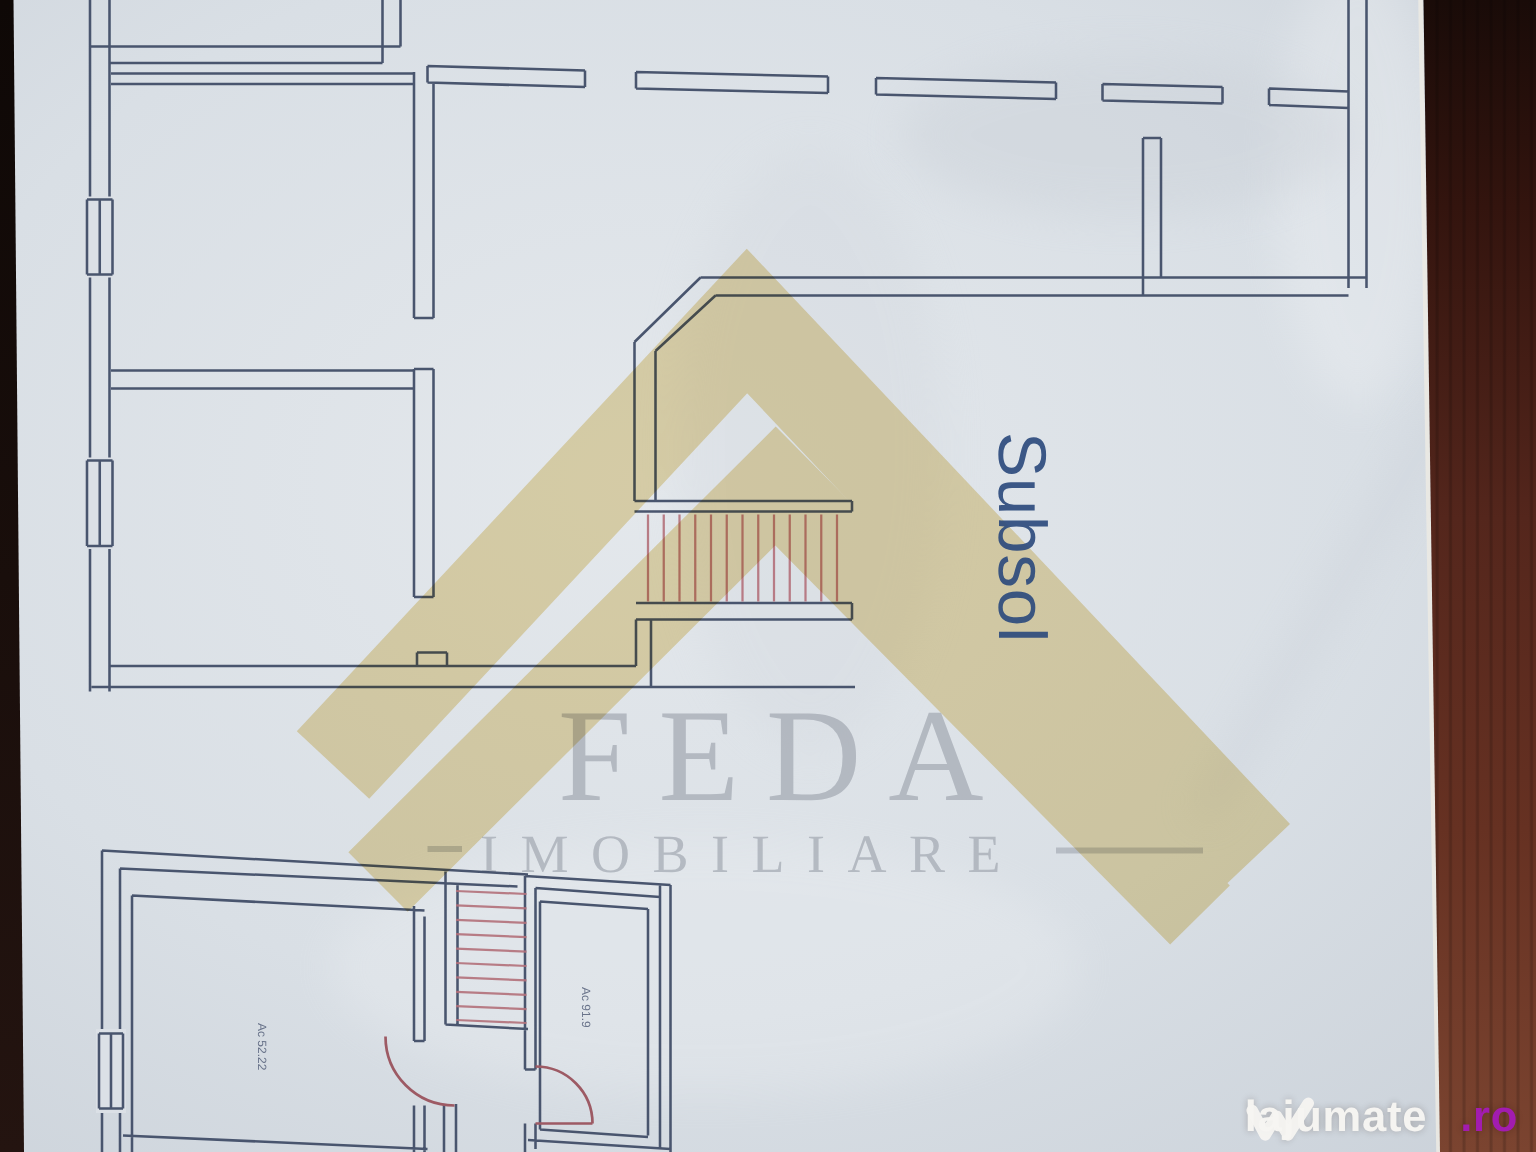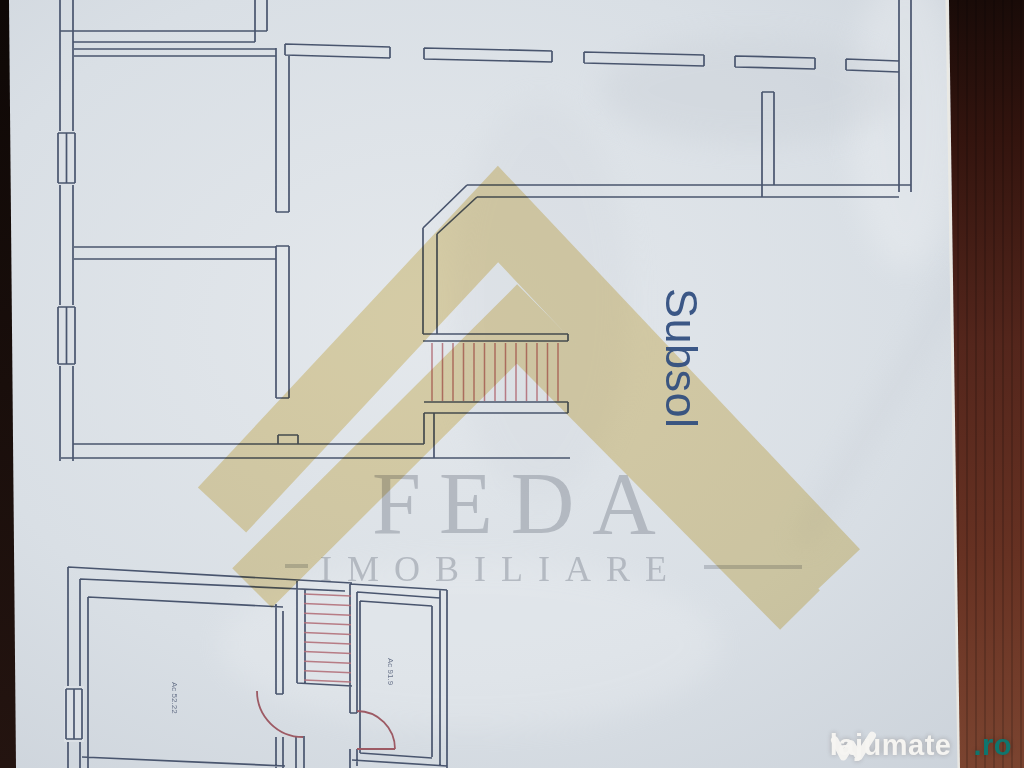--- a/index.html
+++ b/index.html
@@ -20,21 +20,21 @@
   #stage svg{position:absolute;left:0;top:0;}
   .badge{
     position:absolute;right:12px;bottom:6px;
     display:flex;align-items:center;gap:6px;
     color:#f5f4f1;
     font-family:"Liberation Sans",sans-serif;
     font-weight:bold;font-size:29px;letter-spacing:0.5px;
     text-shadow:0 0 5px rgba(40,20,10,0.25);
     user-select:none;
   }
-  .badge .tld{color:#0f766e;margin-left:16px;}
+  .badge .tld{color:#a21caf;margin-left:16px;}
   .badge svg{position:static;display:block;}
 </style>
 </head>
 <body>
 
 <div id="stage">
 
 <svg width="1024" height="768" viewBox="0 0 1024 768">
   <defs>
     <radialGradient id="paperGrad" cx="42%" cy="42%" r="85%">

